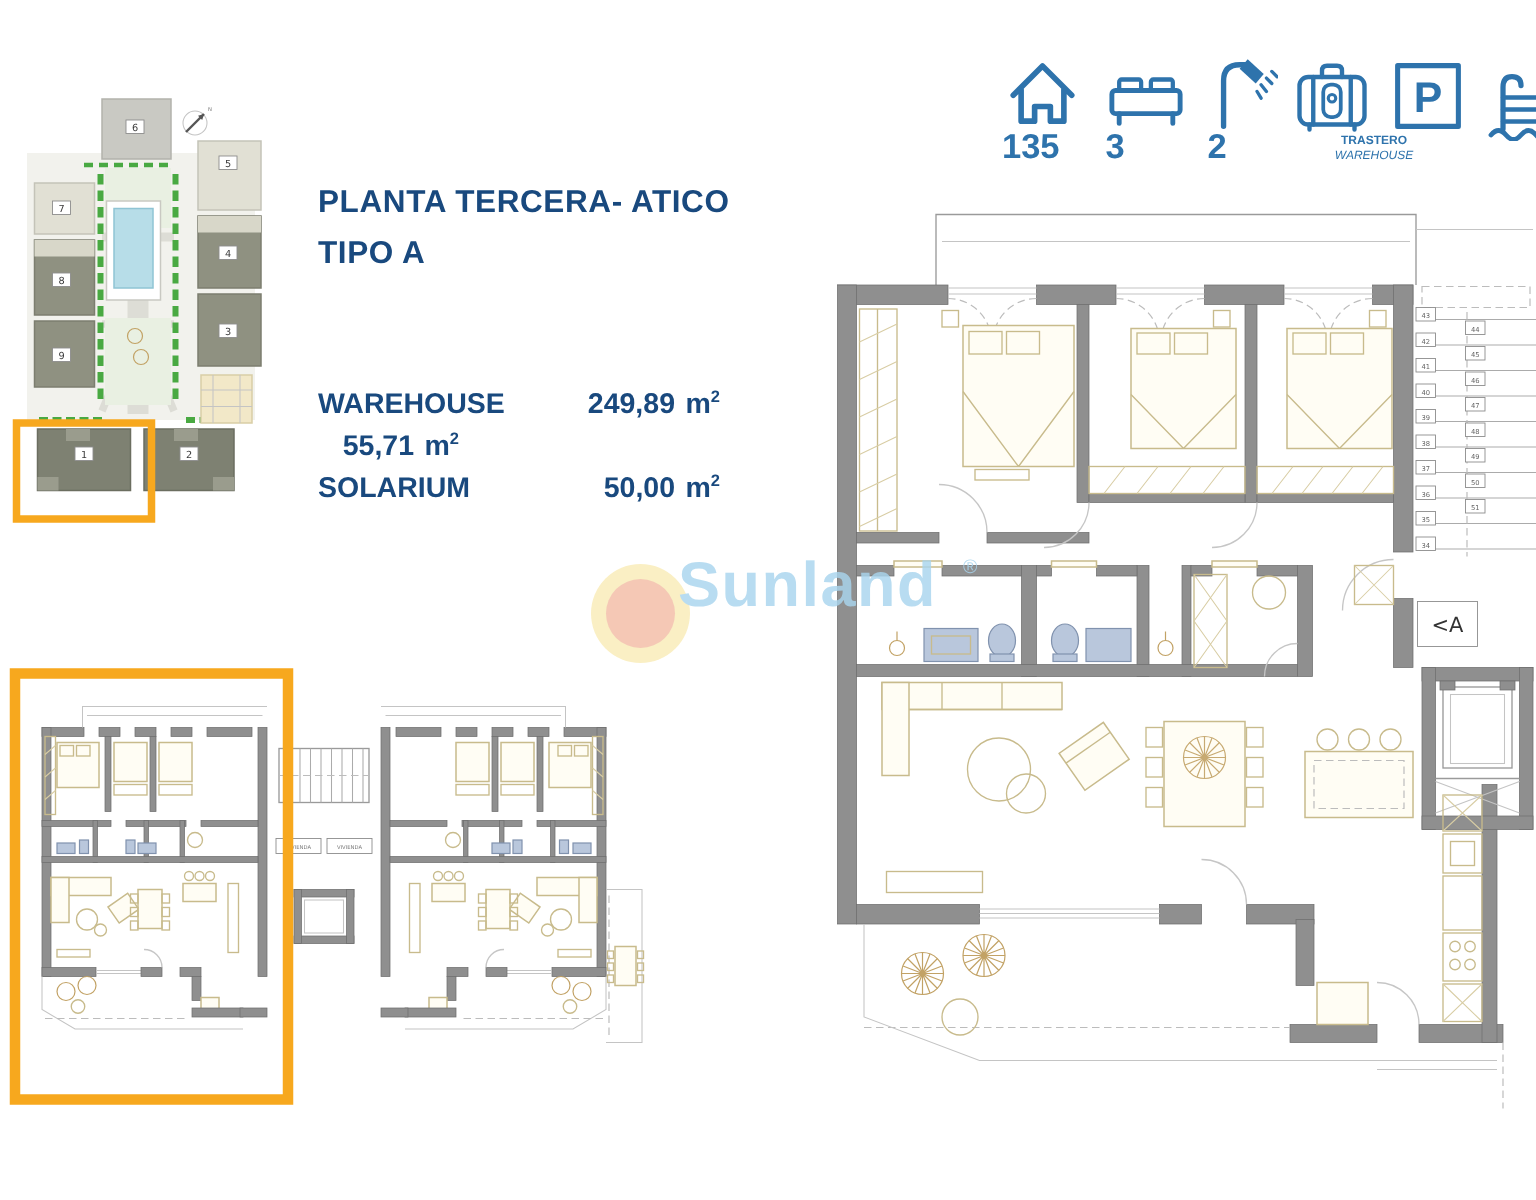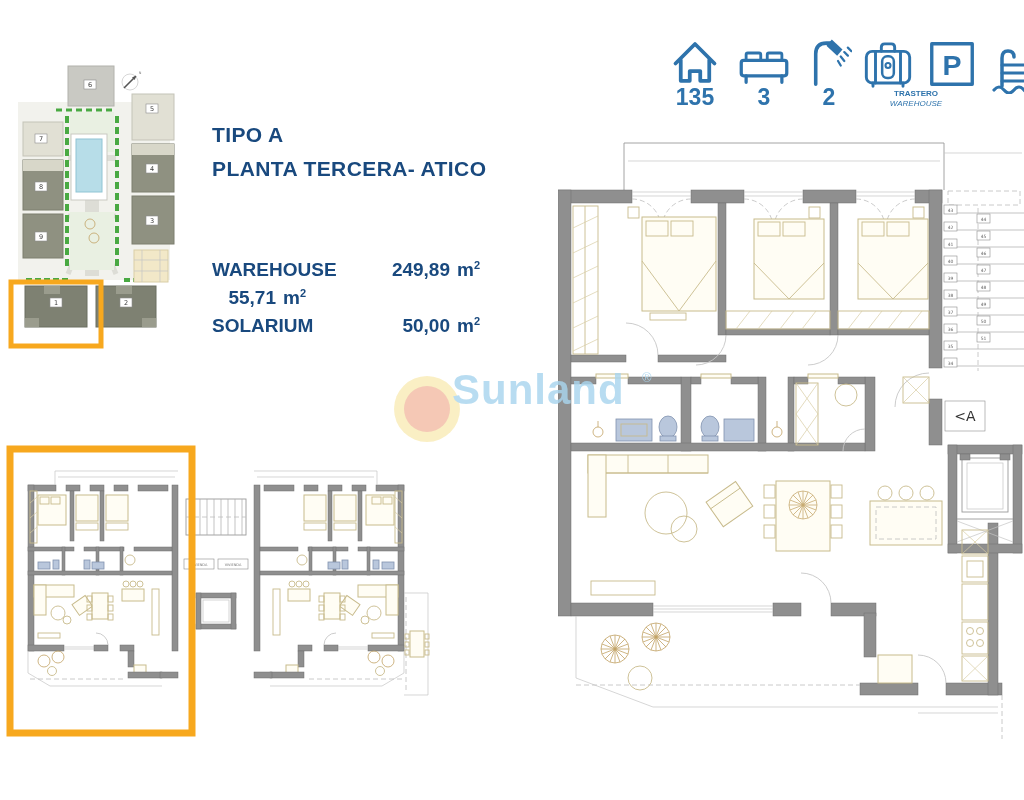--- a/index.html
+++ b/index.html
@@ -9,21 +9,21 @@
   
   .title-block{left:212px;top:118px;color:#19497E;font-weight:bold;font-size:21px;
                letter-spacing:.4px;line-height:34px;white-space:nowrap}
   .surf{left:212px;top:259px;width:268px;color:#19497E;font-weight:bold;font-size:19px}
   .surf .row{display:flex;align-items:baseline;height:28px}
   .surf .lab{flex:1}
   .surf .num{width:64px;text-align:right}
   .surf .unit{width:30px;text-align:right}
   .surf sup{font-size:11px}
   
-  .icv{color:#2E73AC;font-weight:bold;font-size:23px;text-align:center}
+  .icv{color:#2E73AC;font-weight:bold;font-size:23px;text-align:left}
   .stor{color:#2E73AC;text-align:center;font-size:8px;line-height:10px;font-weight:bold}
   .stor .it{font-style:italic;font-weight:normal}
   
   .wm{left:394px;top:368px;z-index:6;opacity:.82;pointer-events:none}
   .wm .c1{position:absolute;left:0;top:8px;width:66px;height:66px;border-radius:50%;background:#F9ECB8}
   .wm .c2{position:absolute;left:10px;top:18px;width:46px;height:46px;border-radius:50%;background:#F3BDA6}
   .wm .tx{position:absolute;left:58px;top:-2px;font-size:42px;font-weight:bold;color:#A9D5EE;letter-spacing:1px}
   .wm .rg{position:absolute;left:248px;top:2px;font-size:13px;color:#A9D5EE}
   
   .wall{fill:#8F8F8F;stroke:#6F6F6F;stroke-width:.5}
@@ -88,22 +88,22 @@
 
 <svg class="abs" style="left:992px;top:44px" width="64" height="50" viewBox="0 0 64 50">
   <path class="icon" stroke-width="3.5" d="M10,42 V14 Q10,7 16,7 Q22,7 22,13"></path>
   <path class="icon" stroke-width="3.5" d="M34,42 V14 Q34,7 40,7 Q46,7 46,13"></path>
   <path class="icon" stroke-width="3" d="M10,21 H34 M10,29 H34 M10,37 H34"></path>
   <path class="icon" stroke-width="3.2" d="M2,46 Q7,40 12,46 Q17,52 22,46 Q27,40 32,46 Q37,52 42,46 Q47,40 52,46 Q57,52 62,46"></path>
   <path class="icon" stroke-width="3.5" d="M58,42 V14"></path>
 </svg>
 
 <div class="abs title-block">
+  <div>PLANTA TERCERA- ATICO</div>
   <div>TIPO A</div>
-  <div>PLANTA TERCERA- ATICO</div>
 </div>
 
 <div class="abs surf">
   <div class="row">
     <span class="lab">WAREHOUSE</span>
     <span class="num">249,89</span>
     <span class="unit"><span>m</span><sup>2</sup></span>
   </div>
   <div class="row">
     <span class="num">55,71</span>

